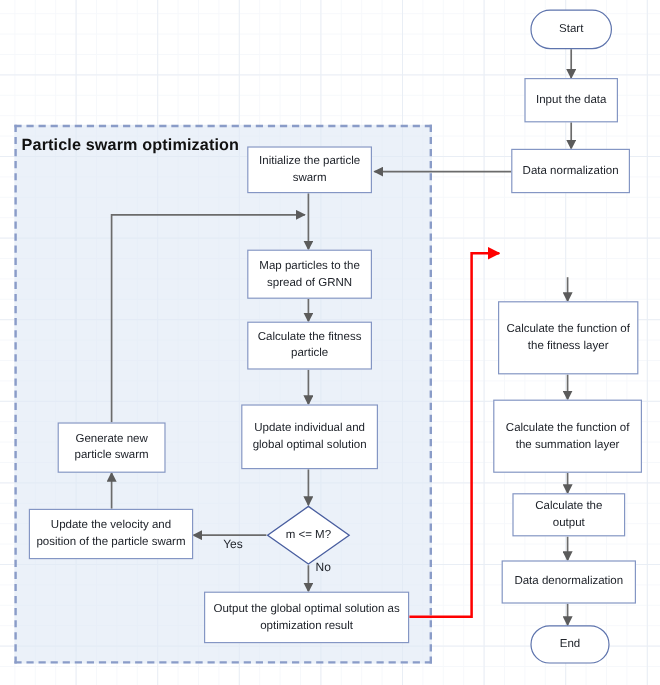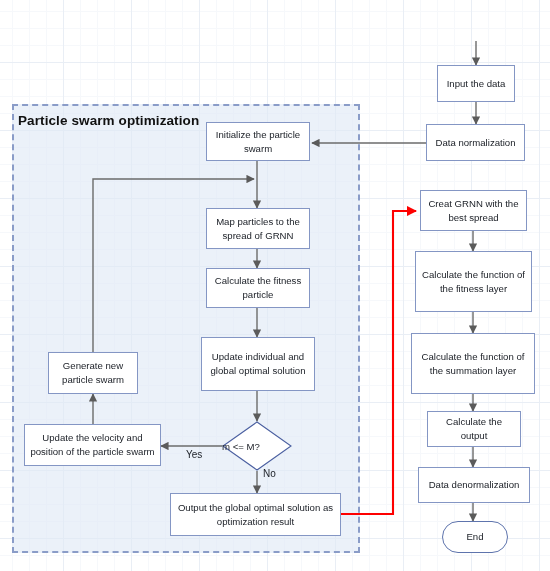--- a/index.html
+++ b/index.html
@@ -37,21 +37,21 @@
     display:flex;align-items:center;justify-content:center;
     text-align:center;
     font-size:9.6px;color:#20242b;line-height:1.45;
     padding:2px 4px;
   }
   .node.term{border-radius:999px;border:1px solid #5e74ad;}
   .diamond{
     position:absolute;box-sizing:border-box;
   }
   .diamond-label{
-    position:absolute;width:100%;
+    position:absolute;width:100%;text-align:center;
     font-size:9.6px;color:#20242b;
     top:50%;transform:translateY(-50%);
   }
   .edge-label{
     position:absolute;font-size:10px;color:#20242b;white-space:nowrap;
   }
 </style>
 </head>
 <body>
 
@@ -91,26 +91,26 @@
       <path d="M473,231 L473,251"></path>
       <path d="M473,312 L473,333"></path>
       <path d="M473,394 L473,411"></path>
       <path d="M473,447 L473,467"></path>
       <path d="M473,503 L473,521"></path>
     </g>
 
     <path d="M341,514 L393,514 L393,211 L416,211" stroke="#fe0000" stroke-width="2.1" fill="none" marker-end="url(#ahr)"></path>
   </svg>
 
+  <div class="node term" style="left:442px;top:8px;width:68px;height:33px;">Start</div>
 
   <div class="node" style="left:437px;top:65px;width:78px;height:37px;">Input the data</div>
 
   <div class="node" style="left:426px;top:124px;width:99px;height:37px;">Data normalization</div>
 
-  <div class="node" style="left:420px;top:190px;width:107px;height:41px;">Creat GRNN with the best spread</div>
 
   <div class="node" style="left:415px;top:251px;width:117px;height:61px;">Calculate  the function of the fitness layer</div>
 
   <div class="node" style="left:411px;top:333px;width:124px;height:61px;">Calculate  the function of the summation layer</div>
 
   <div class="node" style="left:427px;top:411px;width:94px;height:36px;">Calculate the output</div>
 
   <div class="node" style="left:418px;top:467px;width:112px;height:36px;">Data denormalization</div>
 
   <div class="node term" style="left:442px;top:521px;width:66px;height:32px;text-align:center;">End</div>

